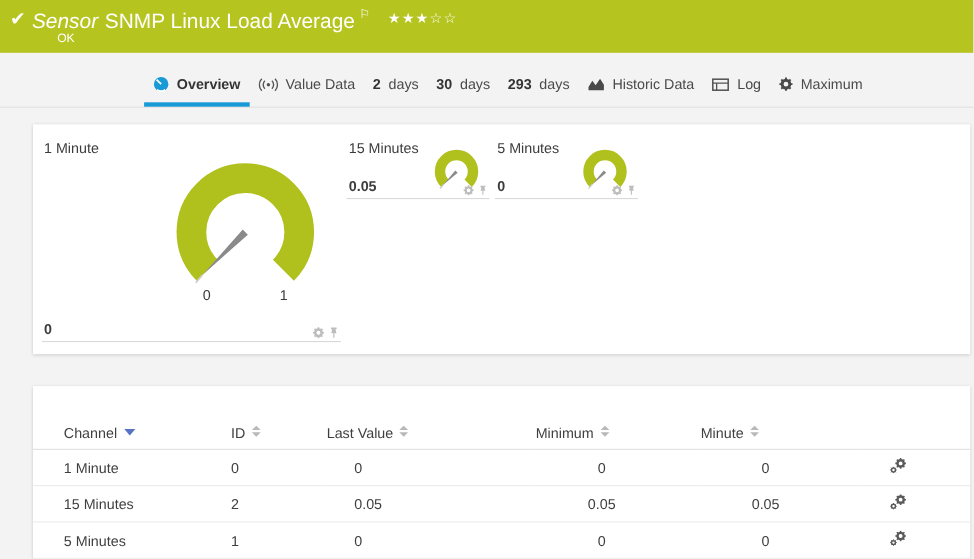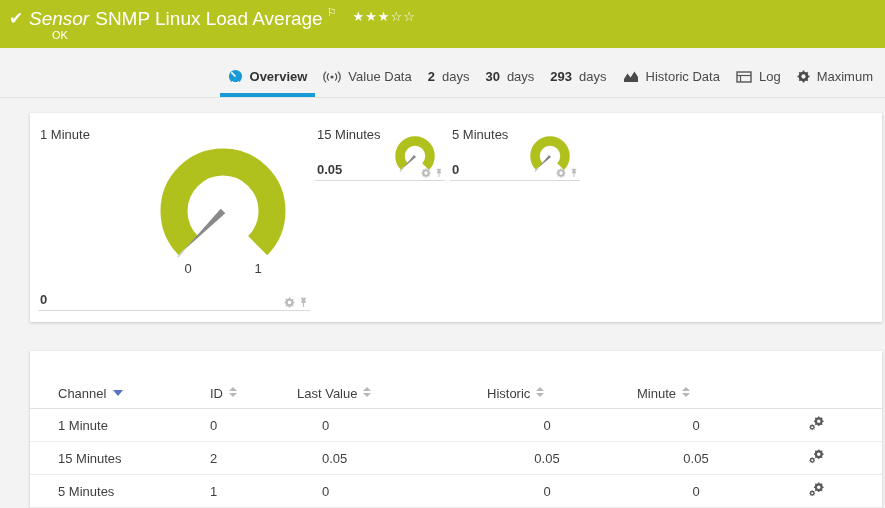--- a/index.html
+++ b/index.html
@@ -13,21 +13,21 @@
   .check { position:absolute; left:9px; top:8px; font-size:17px; font-weight:bold; }
   .title-line { position:absolute; left:29px; top:6px; font-size:19px; white-space:nowrap; }
   .title-type { font-style:italic; margin-right:6px; }
   .flag { font-size:11px; vertical-align:9px; margin-left:4px; }
   .stars { font-size:13px; letter-spacing:1px; vertical-align:4px; margin-left:16px; }
   .status-ok { position:absolute; left:52px; top:29px; font-size:11px; font-weight:normal; }
 
   
   .tabbar { position:absolute; top:48px; left:0; width:885px; height:50px;
     border-bottom:1px solid #e2e2e2; display:flex; align-items:stretch;
-    justify-content:flex-end; padding:0 4px 0 42px; }
+    justify-content:center; padding:0 4px 0 42px; }
   .tab { display:flex; align-items:center; gap:7px; padding:12px 8px 0 8px;
     font-size:13px; color:#4a4a4a; cursor:pointer; border-bottom:4px solid transparent; }
   .tab.active { border-bottom-color:#189ad6; font-weight:bold; color:#333; }
   .tab .num { font-weight:bold; color:#333; }
   .tab svg { display:block; }
 
   
   .panel { position:absolute; background:#fff; box-shadow:0 1px 3px rgba(0,0,0,.18); }
   .panel-gauges { left:30px; top:113px; width:852px; height:209px; }
   .panel-table  { left:30px; top:335px; width:852px; height:173px;margin-top:16px; }
@@ -262,21 +262,21 @@
           <th class="col-channel">
             <span>Channel</span><span class="sort-active"></span>
           </th>
           <th>
             <span>ID</span><span class="sort-icon"><div class="up"></div><div class="down"></div></span>
           </th>
           <th>
             <span>Last Value</span><span class="sort-icon"><div class="up"></div><div class="down"></div></span>
           </th>
           <th>
-            <span>Historic</span><span class="sort-icon"><div class="up"></div><div class="down"></div></span>
+            <span>Minimum</span><span class="sort-icon"><div class="up"></div><div class="down"></div></span>
           </th>
           <th>
             <span>Minute</span><span class="sort-icon"><div class="up"></div><div class="down"></div></span>
           </th>
           <th></th>
         </tr>
       </thead>
       <tbody>
         <tr>
           <td class="col-channel">1 Minute</td>

